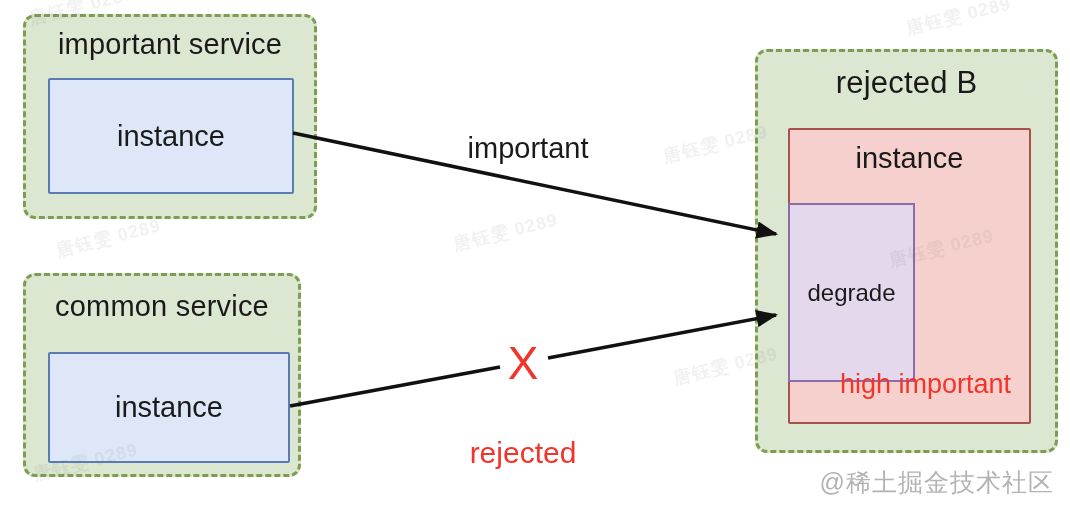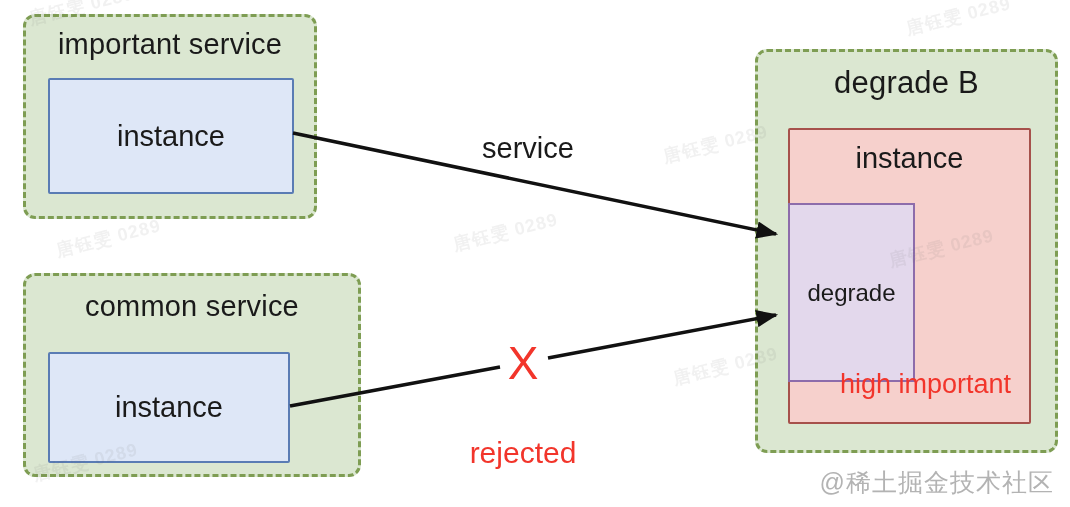--- a/index.html
+++ b/index.html
@@ -25,21 +25,21 @@
     position:absolute;background:var(--instance-fill);
     border:2px solid var(--instance-border);border-radius:2px;
     display:flex;align-items:center;justify-content:center;
     font-size:29px;color:var(--ink);
   }
 
   #box-important{left:23px;top:14px;width:294px;height:205px;}
   #box-important .service-title{padding-top:11px;}
   #box-important .instance-box{left:22px;top:61px;width:246px;height:116px;}
 
-  #box-common{left:23px;top:273px;width:338px;height:204px;}
+  #box-common{left:23px;top:273px;width:278px;height:204px;}
   #box-common .service-title{padding-top:14px;}
   #box-common .instance-box{left:22px;top:76px;width:242px;height:111px;}
 
   #box-serviceb{left:755px;top:49px;width:303px;height:404px;}
   #box-serviceb .service-title{padding-top:13px;font-size:31px;}
 
   #box-overload{
     position:absolute;left:30px;top:76px;width:243px;height:296px;
     background:var(--overload-fill);border:2px solid var(--overload-border);
     border-radius:2px;
@@ -92,42 +92,42 @@
   </div>
 
   <div id="box-common" class="service-box">
     <div class="service-title">common service</div>
     <div class="instance-box">
       <span>instance</span>
     </div>
   </div>
 
   <div id="box-serviceb" class="service-box">
-    <div class="service-title">degrade B</div>
+    <div class="service-title">rejected B</div>
     <div id="box-overload">
       <div class="inner-title">instance</div>
       <div id="box-degrade">
         <span>degrade</span>
       </div>
       <div id="label-overload">high important</div>
     </div>
   </div>
 
   <svg class="arrows" viewBox="0 0 1070 507">
     <defs>
       <marker id="ah" viewBox="0 0 10 8" refX="9" refY="4" markerWidth="6.2" markerHeight="5" orient="auto">
         <path d="M0,0 L10,4 L0,8 z" fill="#111111"></path>
       </marker>
     </defs>
     <line x1="293" y1="133" x2="776" y2="234" stroke="#111111" stroke-width="3.5" marker-end="url(#ah)"></line>
     <line x1="290" y1="406" x2="500" y2="367" stroke="#111111" stroke-width="3.5"></line>
     <line x1="548" y1="358" x2="776" y2="315" stroke="#111111" stroke-width="3.5" marker-end="url(#ah)"></line>
   </svg>
 
-  <div id="label-accepted" class="edge-label">service</div>
+  <div id="label-accepted" class="edge-label">important</div>
   <div id="label-x" class="edge-label">X</div>
   <div id="label-rejected" class="edge-label">rejected</div>
 
   <span class="watermark wm1">唐钰雯 0289</span>
   <span class="watermark wm2">唐钰雯 0289</span>
   <span class="watermark wm3">唐钰雯 0289</span>
   <span class="watermark wm4">唐钰雯 0289</span>
   <span class="watermark wm5">唐钰雯 0289</span>
   <span class="watermark wm6">唐钰雯 0289</span>
   <span class="watermark wm7">唐钰雯 0289</span>

